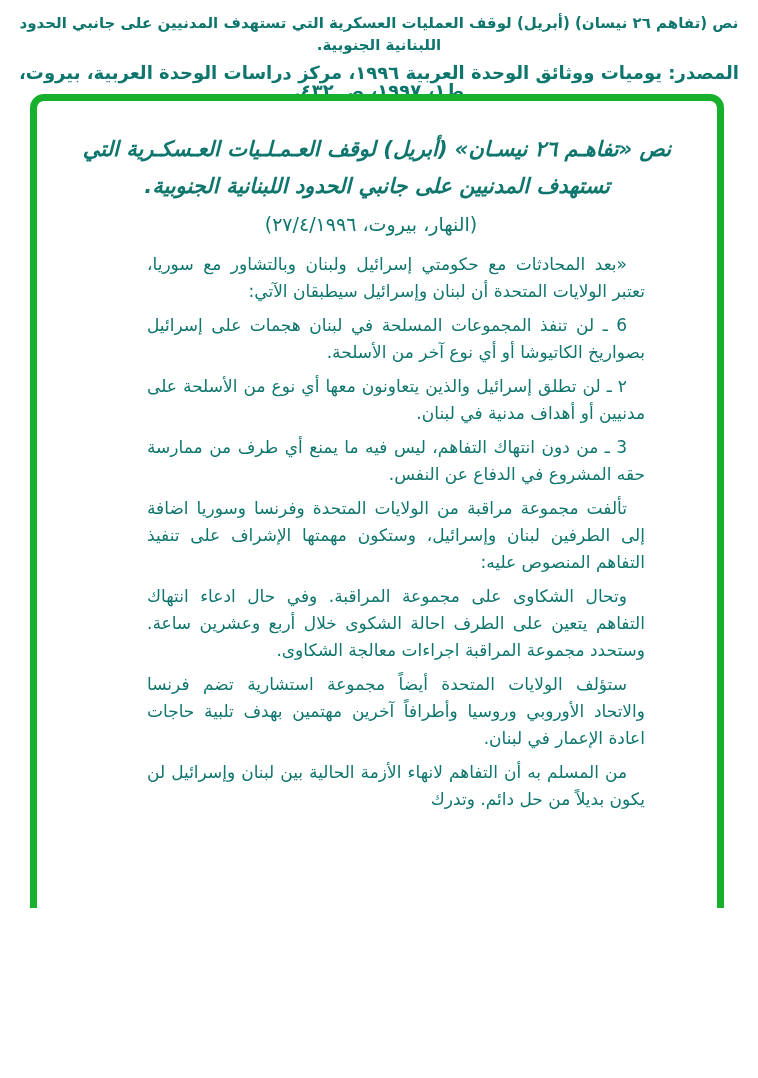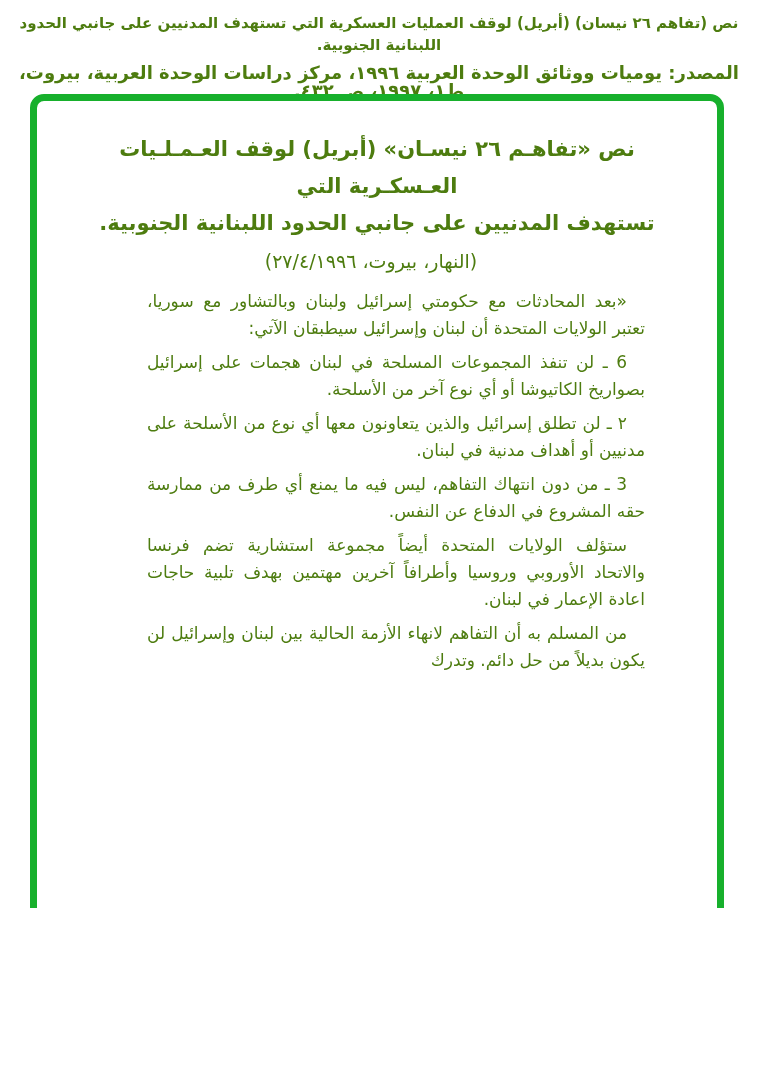--- a/index.html
+++ b/index.html
@@ -6,21 +6,21 @@
     margin: 0;
     padding: 0;
     background: #ffffff;
   }
   .page {
     position: relative;
     width: 758px;
     height: 908px;
     background: #ffffff;
     font-family: "DejaVu Sans", sans-serif;
-    color: #4d7c0f;
+    color: #0f766e;
     direction: rtl;
     overflow: hidden;
   }
   
   .page-header {
     position: absolute;
     top: 12px;
     left: 0;
     right: 0;
     text-align: center;
@@ -48,20 +48,21 @@
     border-radius: 14px;
     background: #ffffff;
   }
   
   .doc-title {
     margin: 30px 42px 0 42px;
     text-align: center;
     font-weight: bold;
     font-size: 21px;
     line-height: 37px;
+    font-style: italic;
   }
   .doc-attribution {
     margin: 2px 42px 0 30px;
     text-align: center;
     font-size: 19px;
     line-height: 34px;
   }
   
   .doc-body {
     margin: 10px 72px 0 110px;
@@ -102,20 +103,22 @@
       <div>تستهدف المدنيين على جانبي الحدود اللبنانية الجنوبية.</div>
     </div>
 
     <div class="doc-attribution">(النهار، بيروت، ٢٧/٤/١٩٩٦)</div>
 
     <div class="doc-body">
       <p>«بعد المحادثات مع حكومتي إسرائيل ولبنان وبالتشاور مع سوريا، تعتبر الولايات المتحدة أن لبنان وإسرائيل سيطبقان الآتي:</p>
       <p>6 ـ لن تنفذ المجموعات المسلحة في لبنان هجمات على إسرائيل بصواريخ الكاتيوشا أو أي نوع آخر من الأسلحة.</p>
       <p>٢ ـ لن تطلق إسرائيل والذين يتعاونون معها أي نوع من الأسلحة على مدنيين أو أهداف مدنية في لبنان.</p>
       <p>3 ـ من دون انتهاك التفاهم، ليس فيه ما يمنع أي طرف من ممارسة حقه المشروع في الدفاع عن النفس.</p>
+      <p>تألفت مجموعة مراقبة من الولايات المتحدة وفرنسا وسوريا اضافة إلى الطرفين لبنان وإسرائيل، وستكون مهمتها الإشراف على تنفيذ التفاهم المنصوص عليه:</p>
+      <p>وتحال الشكاوى على مجموعة المراقبة. وفي حال ادعاء انتهاك التفاهم يتعين على الطرف احالة الشكوى خلال أربع وعشرين ساعة. وستحدد مجموعة المراقبة اجراءات معالجة الشكاوى.</p>
       <p>ستؤلف الولايات المتحدة أيضاً مجموعة استشارية تضم فرنسا والاتحاد الأوروبي وروسيا وأطرافاً آخرين مهتمين بهدف تلبية حاجات اعادة الإعمار في لبنان.</p>
       <p>من المسلم به أن التفاهم لانهاء الأزمة الحالية بين لبنان وإسرائيل لن يكون بديلاً من حل دائم. وتدرك</p>
     </div>
 
   </div>
 
   <div class="page-number">١</div>
 
 </div>
 

